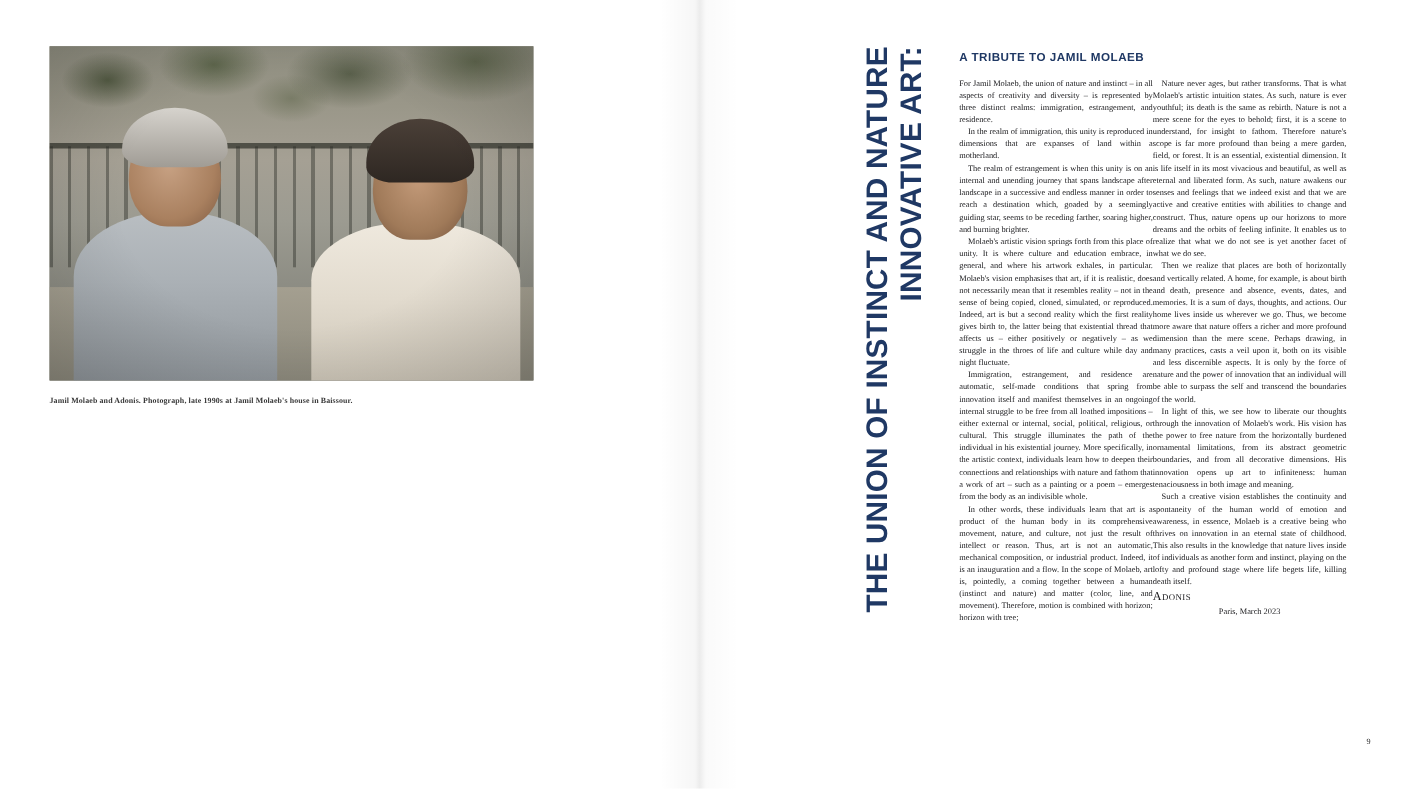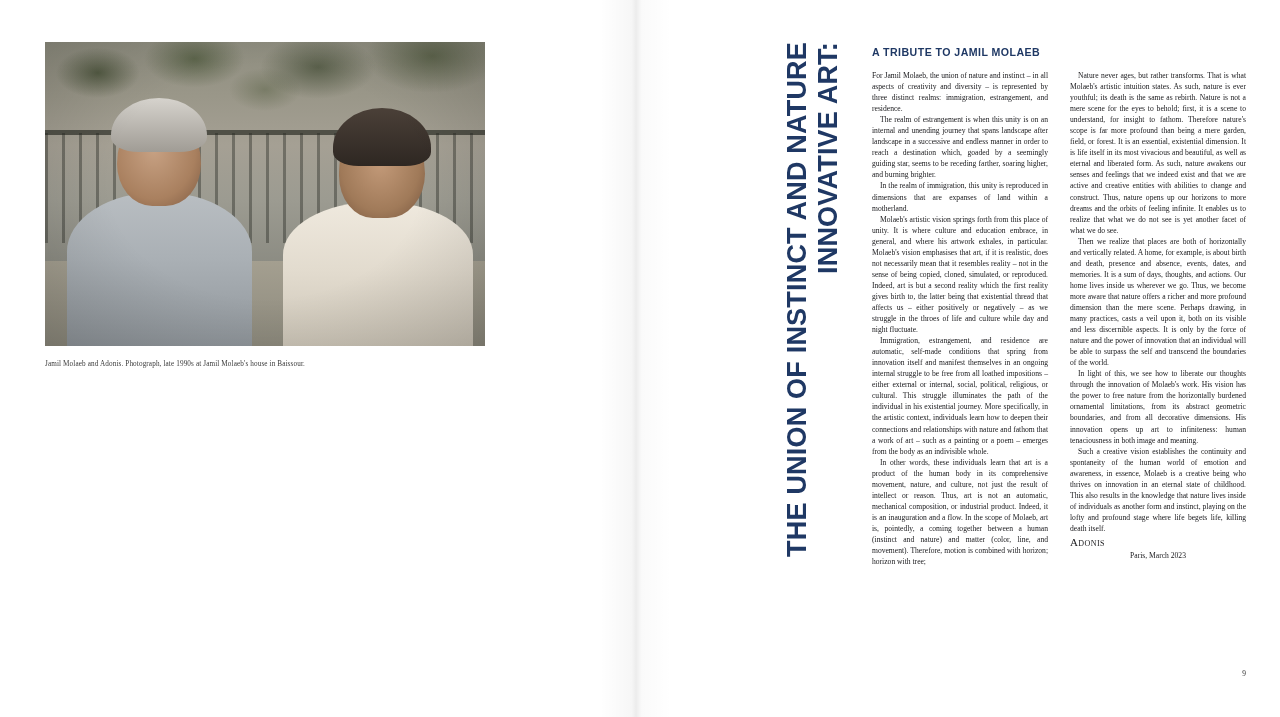--- a/index.html
+++ b/index.html
@@ -35,20 +35,21 @@
        rgba(0,0,0,0.00) 100%);
     pointer-events: none;
   }
 
   
   .page-left {
     position: absolute;
     top: 0; left: 0;
     width: 636px;
     height: 717px;
+    font-weight: bold;
   }
   .photo-wrap {
     position: absolute;
     left: 45px;
     top: 42px;
     width: 440px;
   }
   .photo {
     position: relative;
     width: 440px;
@@ -190,21 +191,20 @@
     letter-spacing: 0.45px;
     color: #1f3864;
   }
   .columns {
     position: absolute;
     left: 236px;
     top: 70px;
     width: 374px;
     height: 590px;
     display: flex;
-    gap: 22px;
   }
   .col {
     width: 176px;
     font-size: 7.6px;
     line-height: 1.455;
     text-align: justify;
     color: #17171a;
     font-family: "Liberation Serif", serif;
     hyphens: auto;
   }
@@ -269,22 +269,22 @@
     <div class="vtitle-line l1">INNOVATIVE ART:</div>
     <div class="vtitle-line l2">THE UNION OF INSTINCT AND NATURE</div>
   </div>
 
   <div class="page-right">
     <div class="article-head">A TRIBUTE TO JAMIL MOLAEB</div>
 
     <div class="columns">
       <div class="col">
         <p class="first">For Jamil Molaeb, the union of nature and instinct – in all aspects of creativity and diversity – is represented by three distinct realms: immigration, estrangement, and residence.</p>
+        <p>In the realm of immigration, this unity is reproduced in dimensions that are expanses of land within a motherland.</p>
         <p>The realm of estrangement is when this unity is on an internal and unending journey that spans landscape after landscape in a successive and endless manner in order to reach a destination which, goaded by a seemingly guiding star, seems to be receding farther, soaring higher, and burning brighter.</p>
-        <p>In the realm of immigration, this unity is reproduced in dimensions that are expanses of land within a motherland.</p>
         <p>Molaeb's artistic vision springs forth from this place of unity. It is where culture and education embrace, in general, and where his artwork exhales, in particular. Molaeb's vision emphasises that art, if it is realistic, does not necessarily mean that it resembles reality – not in the sense of being copied, cloned, simulated, or reproduced. Indeed, art is but a second reality which the first reality gives birth to, the latter being that existential thread that affects us – either positively or negatively – as we struggle in the throes of life and culture while day and night fluctuate.</p>
         <p>Immigration, estrangement, and residence are automatic, self-made conditions that spring from innovation itself and manifest themselves in an ongoing internal struggle to be free from all loathed impositions – either external or internal, social, political, religious, or cultural. This struggle illuminates the path of the individual in his existential journey. More specifically, in the artistic context, individuals learn how to deepen their connections and relationships with nature and fathom that a work of art – such as a painting or a poem – emerges from the body as an indivisible whole.</p>
         <p>In other words, these individuals learn that art is a product of the human body in its comprehensive movement, nature, and culture, not just the result of intellect or reason. Thus, art is not an automatic, mechanical composition, or industrial product. Indeed, it is an inauguration and a flow. In the scope of Molaeb, art is, pointedly, a coming together between a human (instinct and nature) and matter (color, line, and movement). Therefore, motion is combined with horizon; horizon with tree;</p>
       </div>
       <div class="col">
         <p>Nature never ages, but rather transforms. That is what Molaeb's artistic intuition states. As such, nature is ever youthful; its death is the same as rebirth. Nature is not a mere scene for the eyes to behold; first, it is a scene to understand, for insight to fathom. Therefore nature's scope is far more profound than being a mere garden, field, or forest. It is an essential, existential dimension. It is life itself in its most vivacious and beautiful, as well as eternal and liberated form. As such, nature awakens our senses and feelings that we indeed exist and that we are active and creative entities with abilities to change and construct. Thus, nature opens up our horizons to more dreams and the orbits of feeling infinite. It enables us to realize that what we do not see is yet another facet of what we do see.</p>
         <p>Then we realize that places are both of horizontally and vertically related. A home, for example, is about birth and death, presence and absence, events, dates, and memories. It is a sum of days, thoughts, and actions. Our home lives inside us wherever we go. Thus, we become more aware that nature offers a richer and more profound dimension than the mere scene. Perhaps drawing, in many practices, casts a veil upon it, both on its visible and less discernible aspects. It is only by the force of nature and the power of innovation that an individual will be able to surpass the self and transcend the boundaries of the world.</p>
         <p>In light of this, we see how to liberate our thoughts through the innovation of Molaeb's work. His vision has the power to free nature from the horizontally burdened ornamental limitations, from its abstract geometric boundaries, and from all decorative dimensions. His innovation opens up art to infiniteness: human tenaciousness in both image and meaning.</p>
         <p>Such a creative vision establishes the continuity and spontaneity of the human world of emotion and awareness, in essence, Molaeb is a creative being who thrives on innovation in an eternal state of childhood. This also results in the knowledge that nature lives inside of individuals as another form and instinct, playing on the lofty and profound stage where life begets life, killing death itself.</p>
         <p class="signature">Adonis</p>

